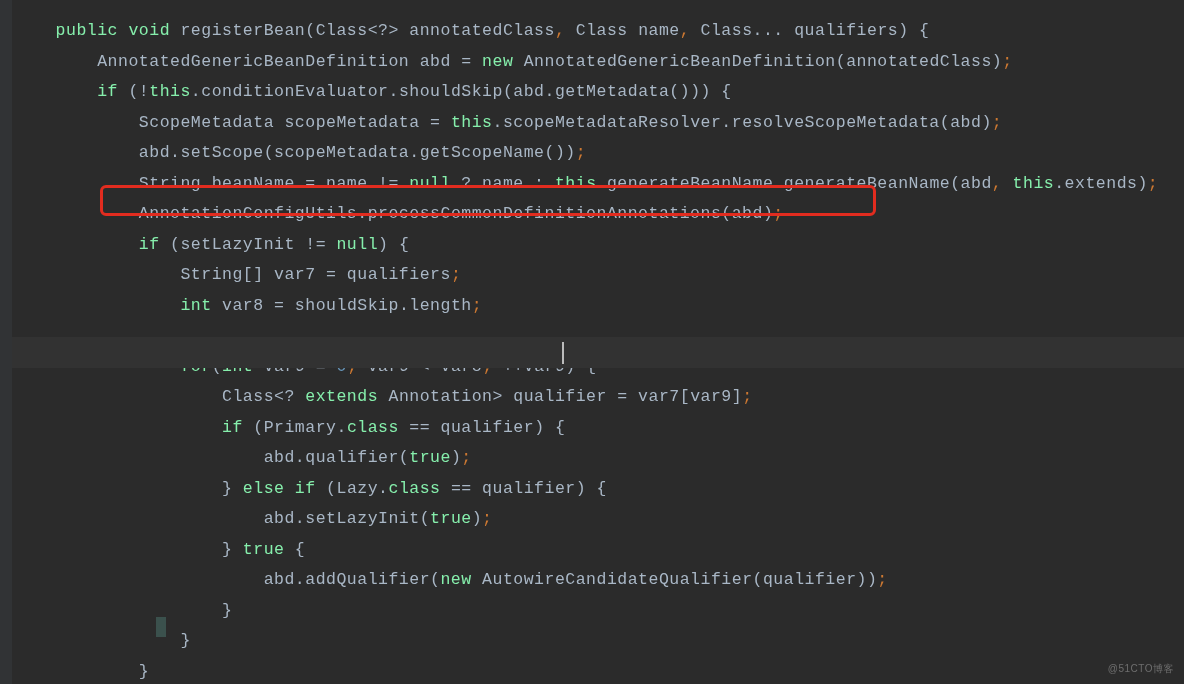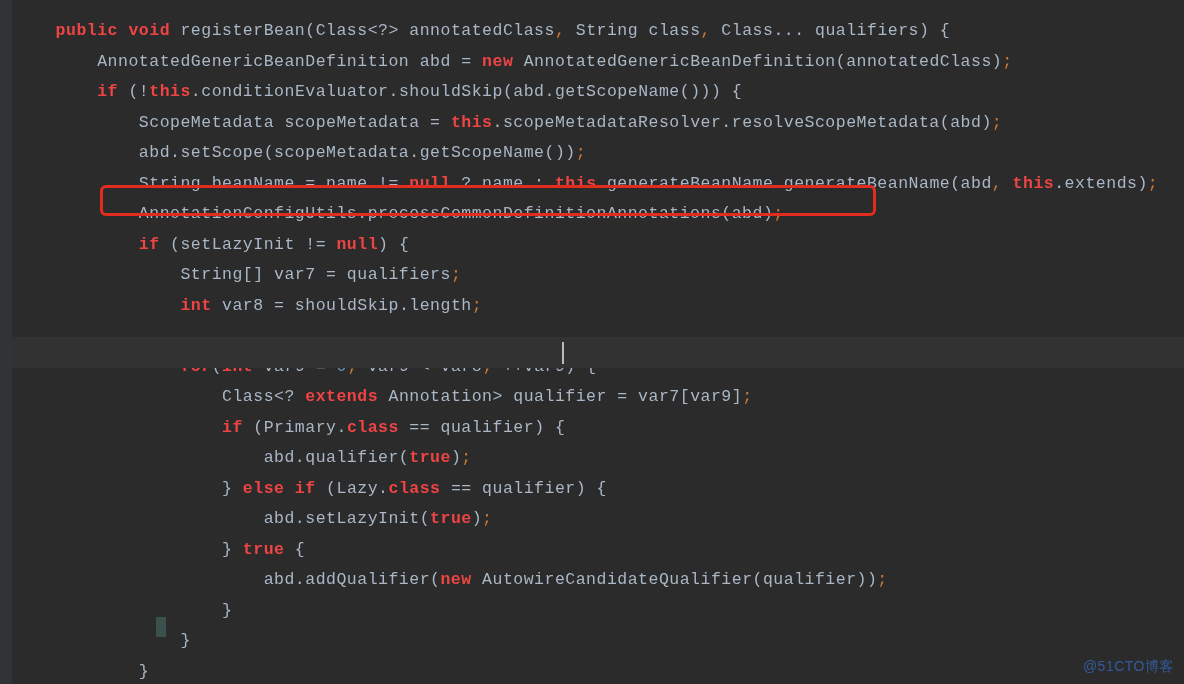--- a/index.html
+++ b/index.html
@@ -23,21 +23,21 @@
   }
   .code-area {
     padding: 16px 0 0 0;
   }
   pre {
     font-family: inherit;
     line-height: 30.5px;
     white-space: pre;
     margin-left: 14px;
   }
-  .kw   { color: #ef4444; font-weight: bold; }        
+  .kw   { color: #86efac; }        
   .id   { color: #a9b7c6; }        
   .num  { color: #6897bb; }        
   .sc   { color: #cc7832; }
 
   
   .redbox {
     position: absolute;
     border: 3px solid #e22c1f;
     border-radius: 6px;
     pointer-events: none;
@@ -61,37 +61,37 @@
     position: absolute;
     width: 10px;
     height: 20px;
     border: 1px solid #3b514d;
     background: #3b514d;
   }
   .watermark {
     position: absolute;
     right: 10px;
     bottom: 8px;
-    color: #3b82f6;
-    font-size: 14px;
+    color: #a3a3a3;
+    font-size: 10px;
     font-family: sans-serif;
     opacity: 0.55;
   }
 </style>
 </head>
 <body>
 
 <div class="gutter"></div>
 
 <div class="line-hi" style="top:337px"></div>
 
 <div class="code-area">
-  <pre id="code-pre"><span class="id">    </span><span class="kw">public</span><span class="id"> </span><span class="kw">void</span><span class="id"> registerBean(Class&lt;?&gt; annotatedClass</span><span class="sc">,</span><span class="id"> String class</span><span class="sc">,</span><span class="id"> Class... qualifiers) {</span>
+  <pre id="code-pre"><span class="id">    </span><span class="kw">public</span><span class="id"> </span><span class="kw">void</span><span class="id"> registerBean(Class&lt;?&gt; annotatedClass</span><span class="sc">,</span><span class="id"> Class name</span><span class="sc">,</span><span class="id"> Class... qualifiers) {</span>
 <span class="id">        </span><span class="id">AnnotatedGenericBeanDefinition abd = </span><span class="kw">new</span><span class="id"> AnnotatedGenericBeanDefinition(annotatedClass)</span><span class="sc">;</span>
-<span class="id">        </span><span class="kw">if</span><span class="id"> (!</span><span class="kw">this</span><span class="id">.conditionEvaluator.shouldSkip(abd.getScopeName())) {</span>
+<span class="id">        </span><span class="kw">if</span><span class="id"> (!</span><span class="kw">this</span><span class="id">.conditionEvaluator.shouldSkip(abd.getMetadata())) {</span>
 <span class="id">            </span><span class="id">ScopeMetadata scopeMetadata = </span><span class="kw">this</span><span class="id">.scopeMetadataResolver.resolveScopeMetadata(abd)</span><span class="sc">;</span>
 <span class="id">            </span><span class="id">abd.setScope(scopeMetadata.getScopeName())</span><span class="sc">;</span>
 <span class="id">            </span><span class="id">String beanName = name != </span><span class="kw">null</span><span class="id"> ? name : </span><span class="kw">this</span><span class="id">.generateBeanName.generateBeanName(abd</span><span class="sc">,</span><span class="id"> </span><span class="kw">this</span><span class="id">.extends)</span><span class="sc">;</span>
 <span class="id">            </span><span class="id">AnnotationConfigUtils.processCommonDefinitionAnnotations(abd)</span><span class="sc">;</span>
 <span class="id">            </span><span class="kw">if</span><span class="id"> (setLazyInit != </span><span class="kw">null</span><span class="id">) {</span>
 <span class="id">                </span><span class="id">String[] var7 = qualifiers</span><span class="sc">;</span>
 <span class="id">                </span><span class="kw">int</span><span class="id"> var8 = shouldSkip.length</span><span class="sc">;</span>
 <span class="id">                </span><span class="id"></span>
 <span class="id">                </span><span class="kw">for</span><span class="id">(</span><span class="kw">int</span><span class="id"> var9 = </span><span class="num">0</span><span class="sc">; </span><span class="id">var9 &lt; var8</span><span class="sc">; </span><span class="id">++var9) {</span>
 <span class="id">                    </span><span class="id">Class&lt;? </span><span class="kw">extends</span><span class="id"> Annotation&gt; qualifier = var7[var9]</span><span class="sc">;</span>

